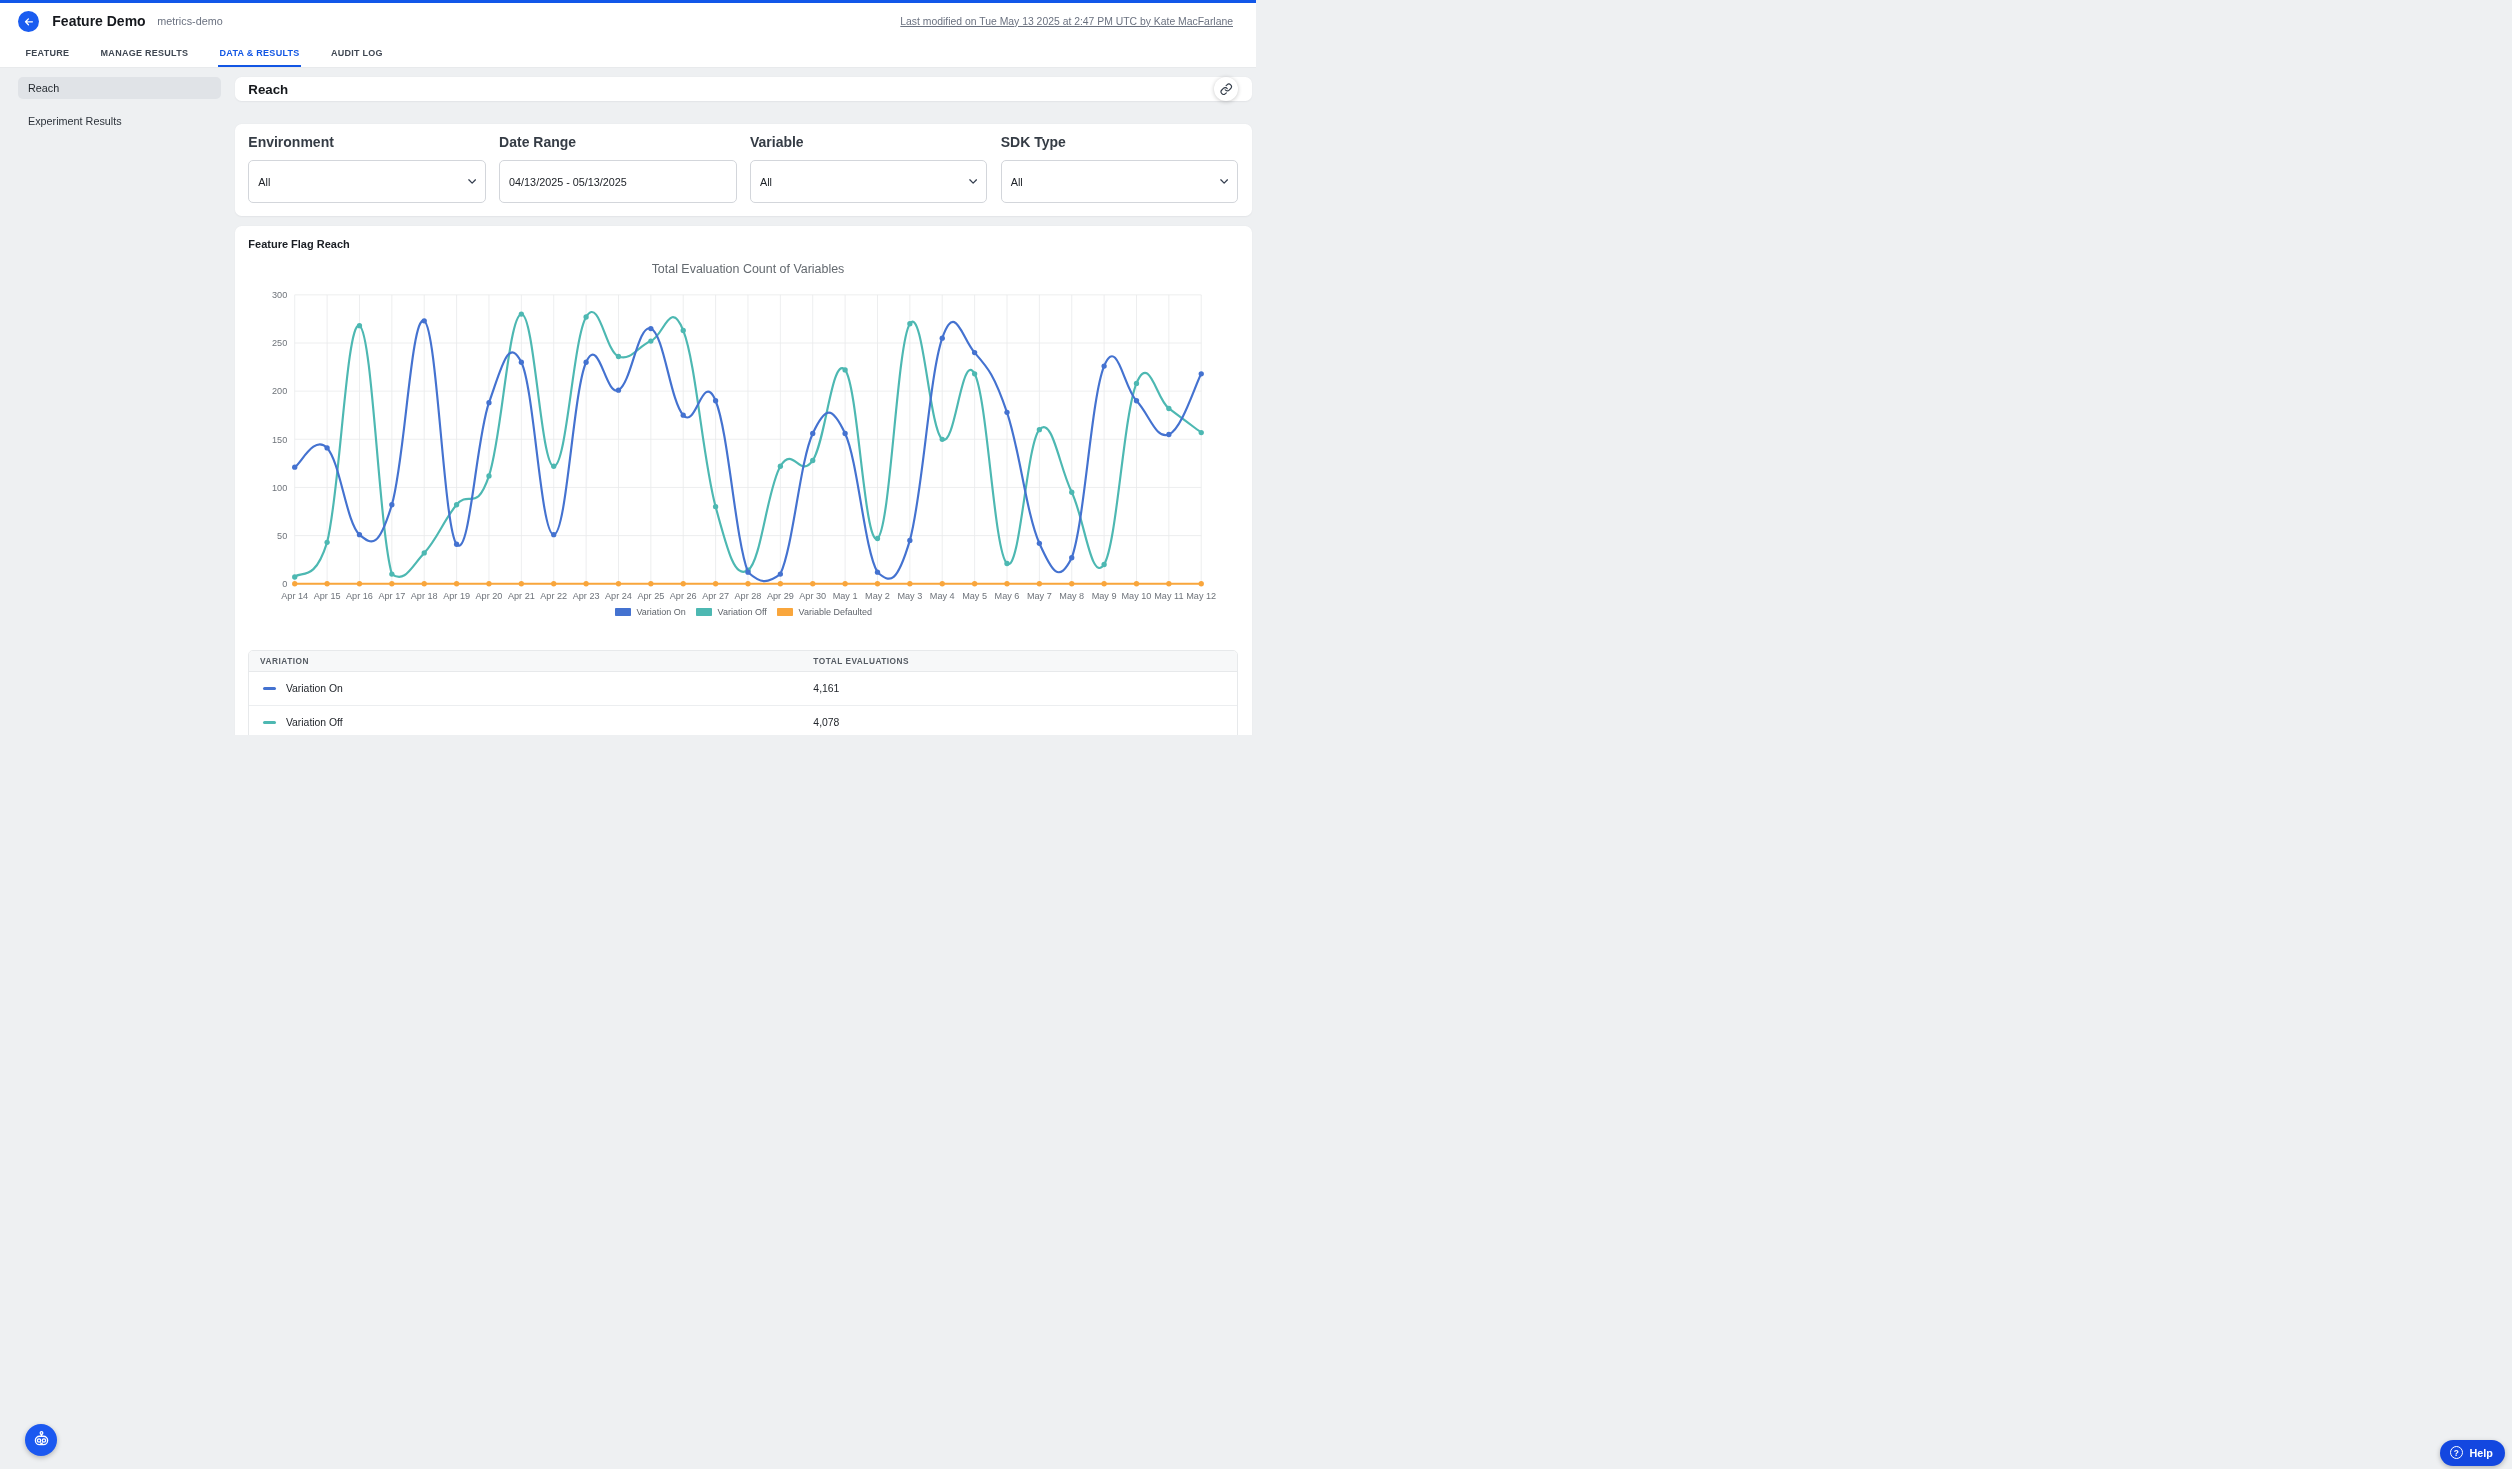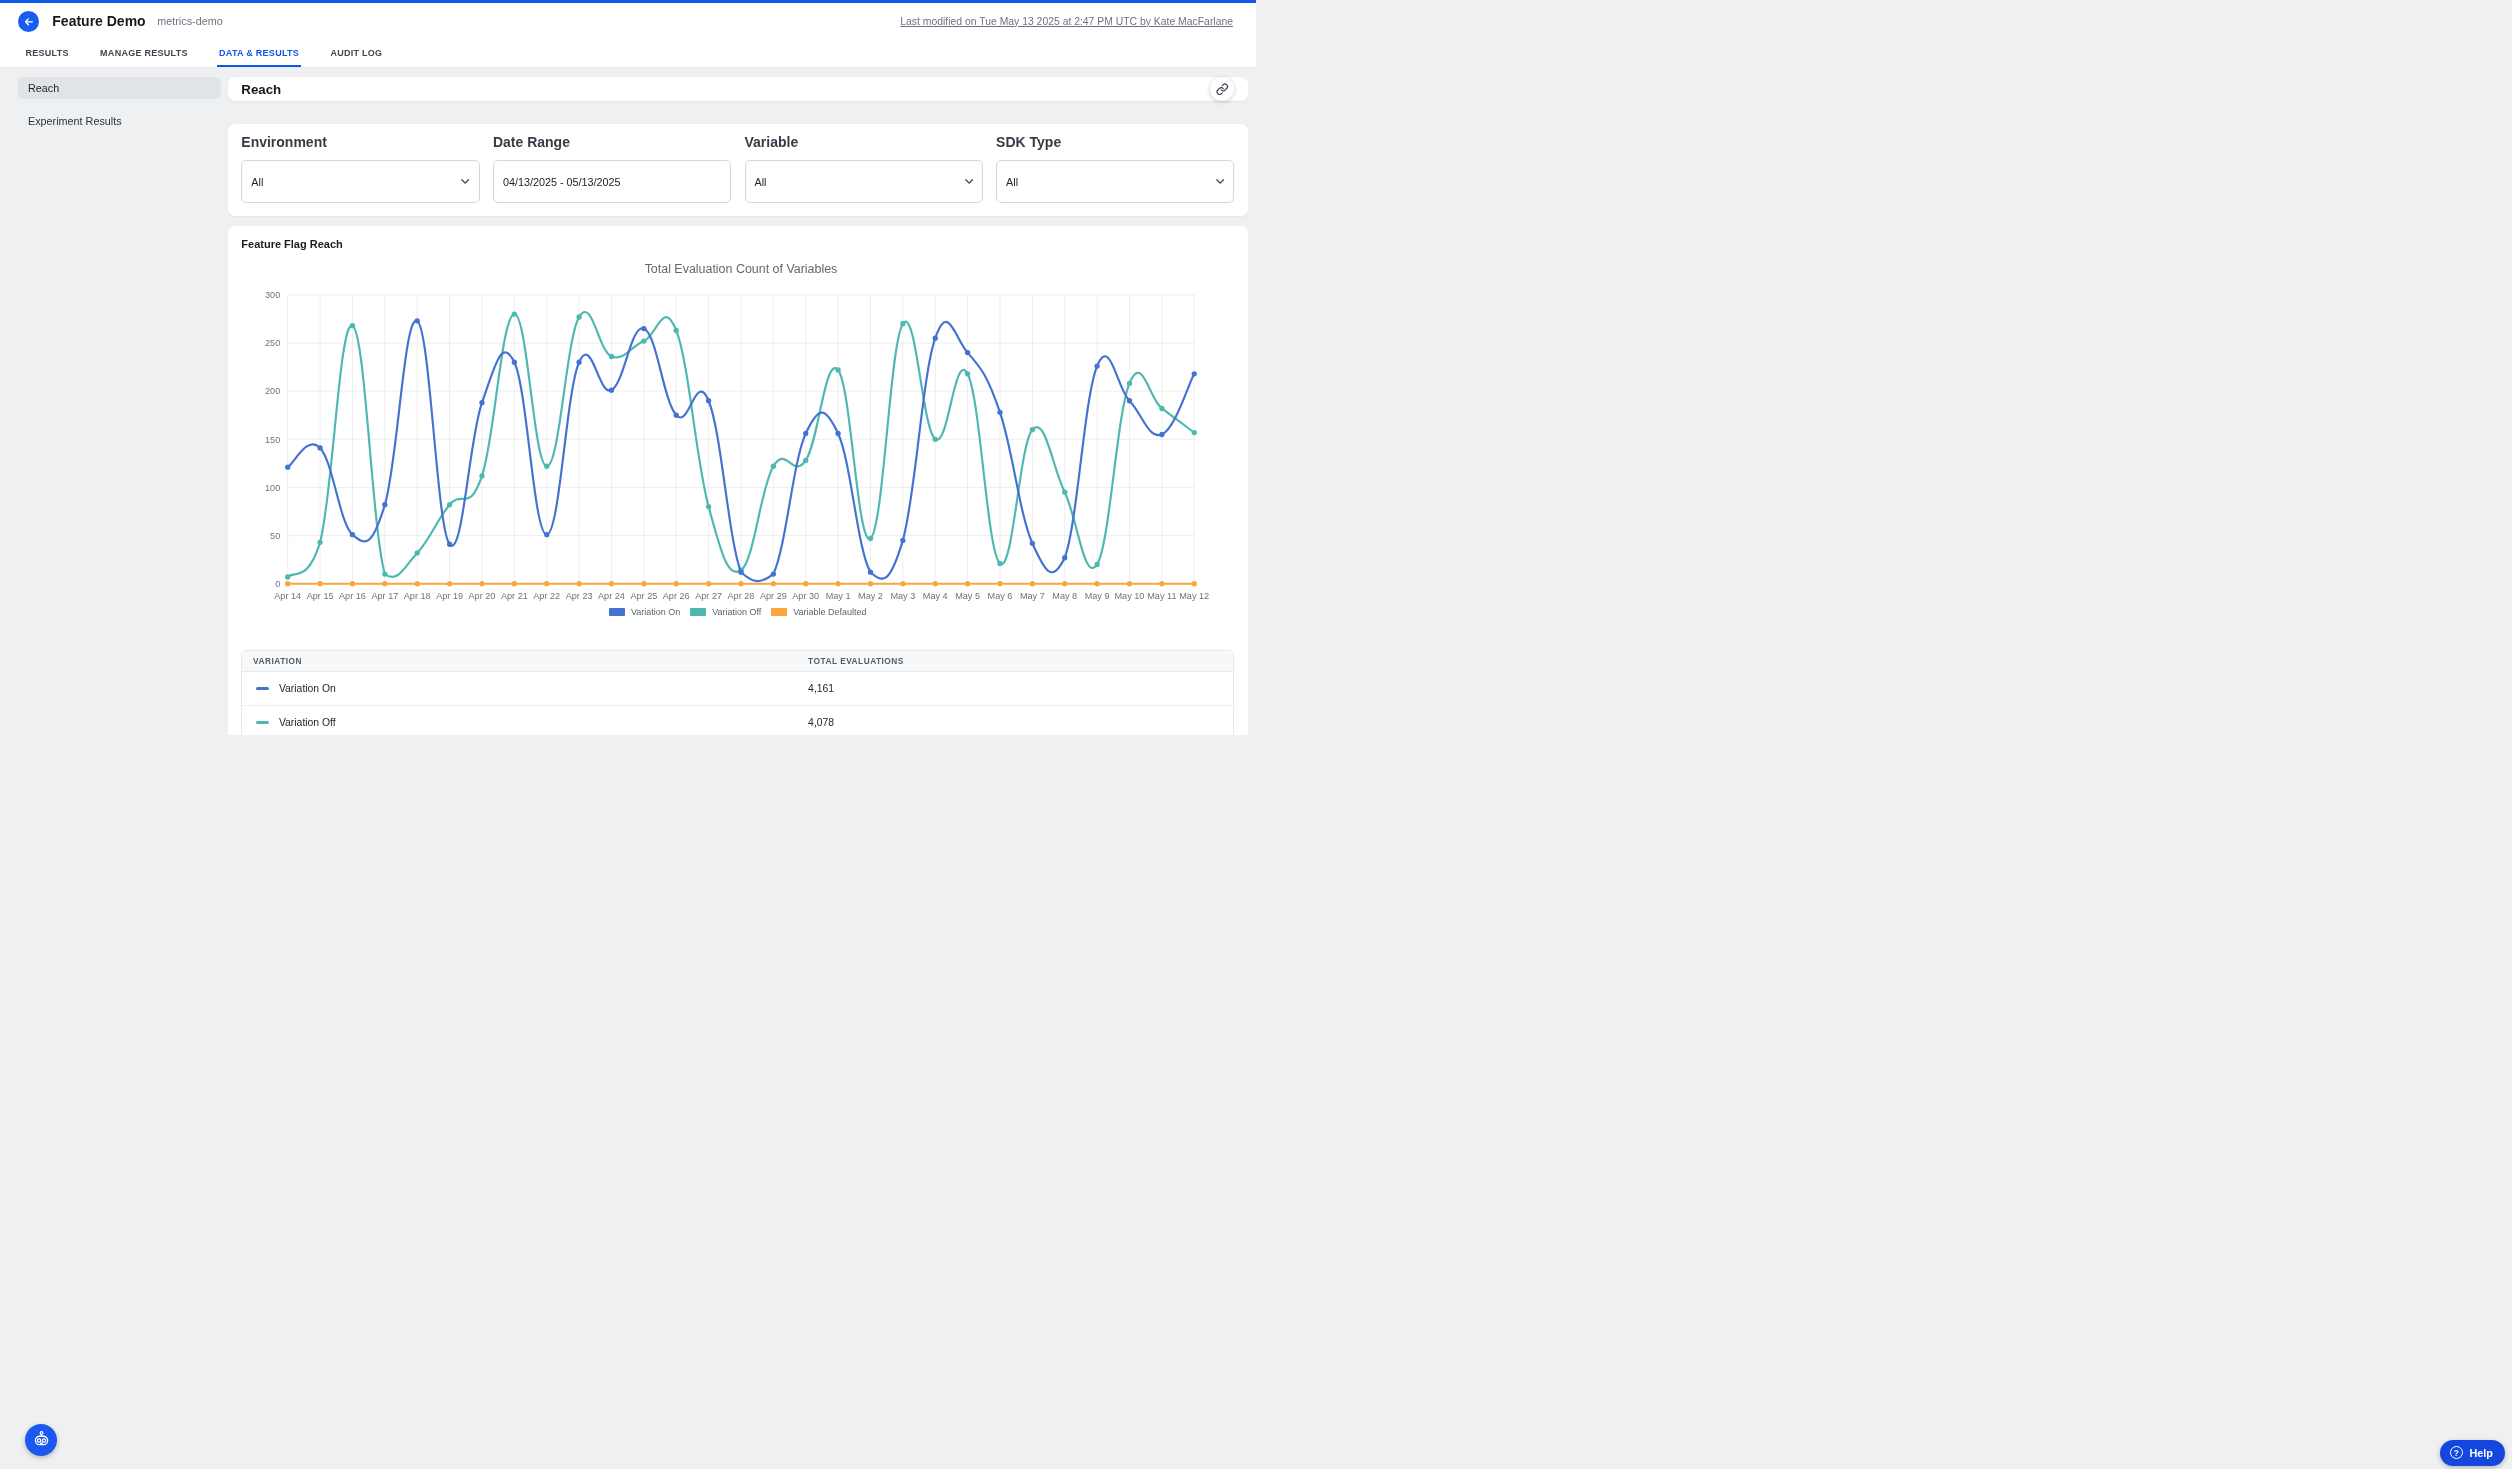--- a/index.html
+++ b/index.html
@@ -14,21 +14,21 @@
     display:flex; align-items:center; justify-content:center; margin-right:13.3px; cursor:pointer; flex:none; }
   .page-h1 { font-size:14px; font-weight:bold; color:#15181d; }
   .page-slug { font-size:10.8px; color:#6b7280; margin-left:11.6px; }
   .modified { margin-left:auto; font-size:10.4px; color:#6b7280; text-decoration:underline; cursor:pointer; }
   .tabs { display:flex; gap:28px; padding:1.7px 0 0 5.8px; }
   .tab { font-size:9px; font-weight:700; letter-spacing:.03em; color:#3f4752; padding:6.6px 1.7px 7.5px;
     border-bottom:2.5px solid transparent; cursor:pointer; }
   .tab.active { color:#1256e4; border-color:#1256e4; }
 
   
-  .content { display:flex; padding:9px 8.3px 0 18px; gap:7px; height:677px; }
+  .content { display:flex; padding:9px 8.3px 0 18px; gap:14px; height:677px; }
   .sidebar { width:203px; flex:none; }
   .side-item { height:22.4px; display:flex; align-items:center; padding:0 10px; font-size:10.8px;
     color:#2d333b; border-radius:5px; margin-bottom:10.8px; cursor:pointer; }
   .side-item.selected { background:#e0e3e7; color:#1f242a; }
   .main { flex:1; display:flex; flex-direction:column; }
 
   .card { background:#fff; border-radius:6.6px; box-shadow:0 0.8px 1.7px rgba(20,25,35,.05); }
   .reach-card { height:42px; display:flex; align-items:center; justify-content:space-between; padding:0 13.3px; }
   .reach-title { font-size:13.3px; font-weight:bold; color:#15181c; }
   .link-btn { width:24px; height:24px; border-radius:50%; background:#fff;
@@ -79,21 +79,21 @@
     <div class="back-btn">
       <svg width="11.6" height="11.6" viewBox="0 0 16 16" fill="none" stroke="#fff" stroke-width="1.8" stroke-linecap="round" stroke-linejoin="round">
           <path d="M13 8H3.5M7.5 4 3.5 8l4 4"></path>
         </svg>
     </div>
     <span class="page-h1">Feature Demo</span>
     <span class="page-slug">metrics-demo</span>
     <span class="modified">Last modified on Tue May 13 2025 at 2:47 PM UTC by Kate MacFarlane</span>
   </div>
   <div class="tabs">
-    <div class="tab">RESULTS</div>
+    <div class="tab">FEATURE</div>
     <div class="tab">MANAGE RESULTS</div>
     <div class="tab active">DATA &amp; RESULTS</div>
     <div class="tab">AUDIT LOG</div>
   </div>
 </div>
 
 <div class="content">
   <div class="sidebar">
     <div class="side-item selected">Reach</div>
     <div class="side-item">Experiment Results</div>

